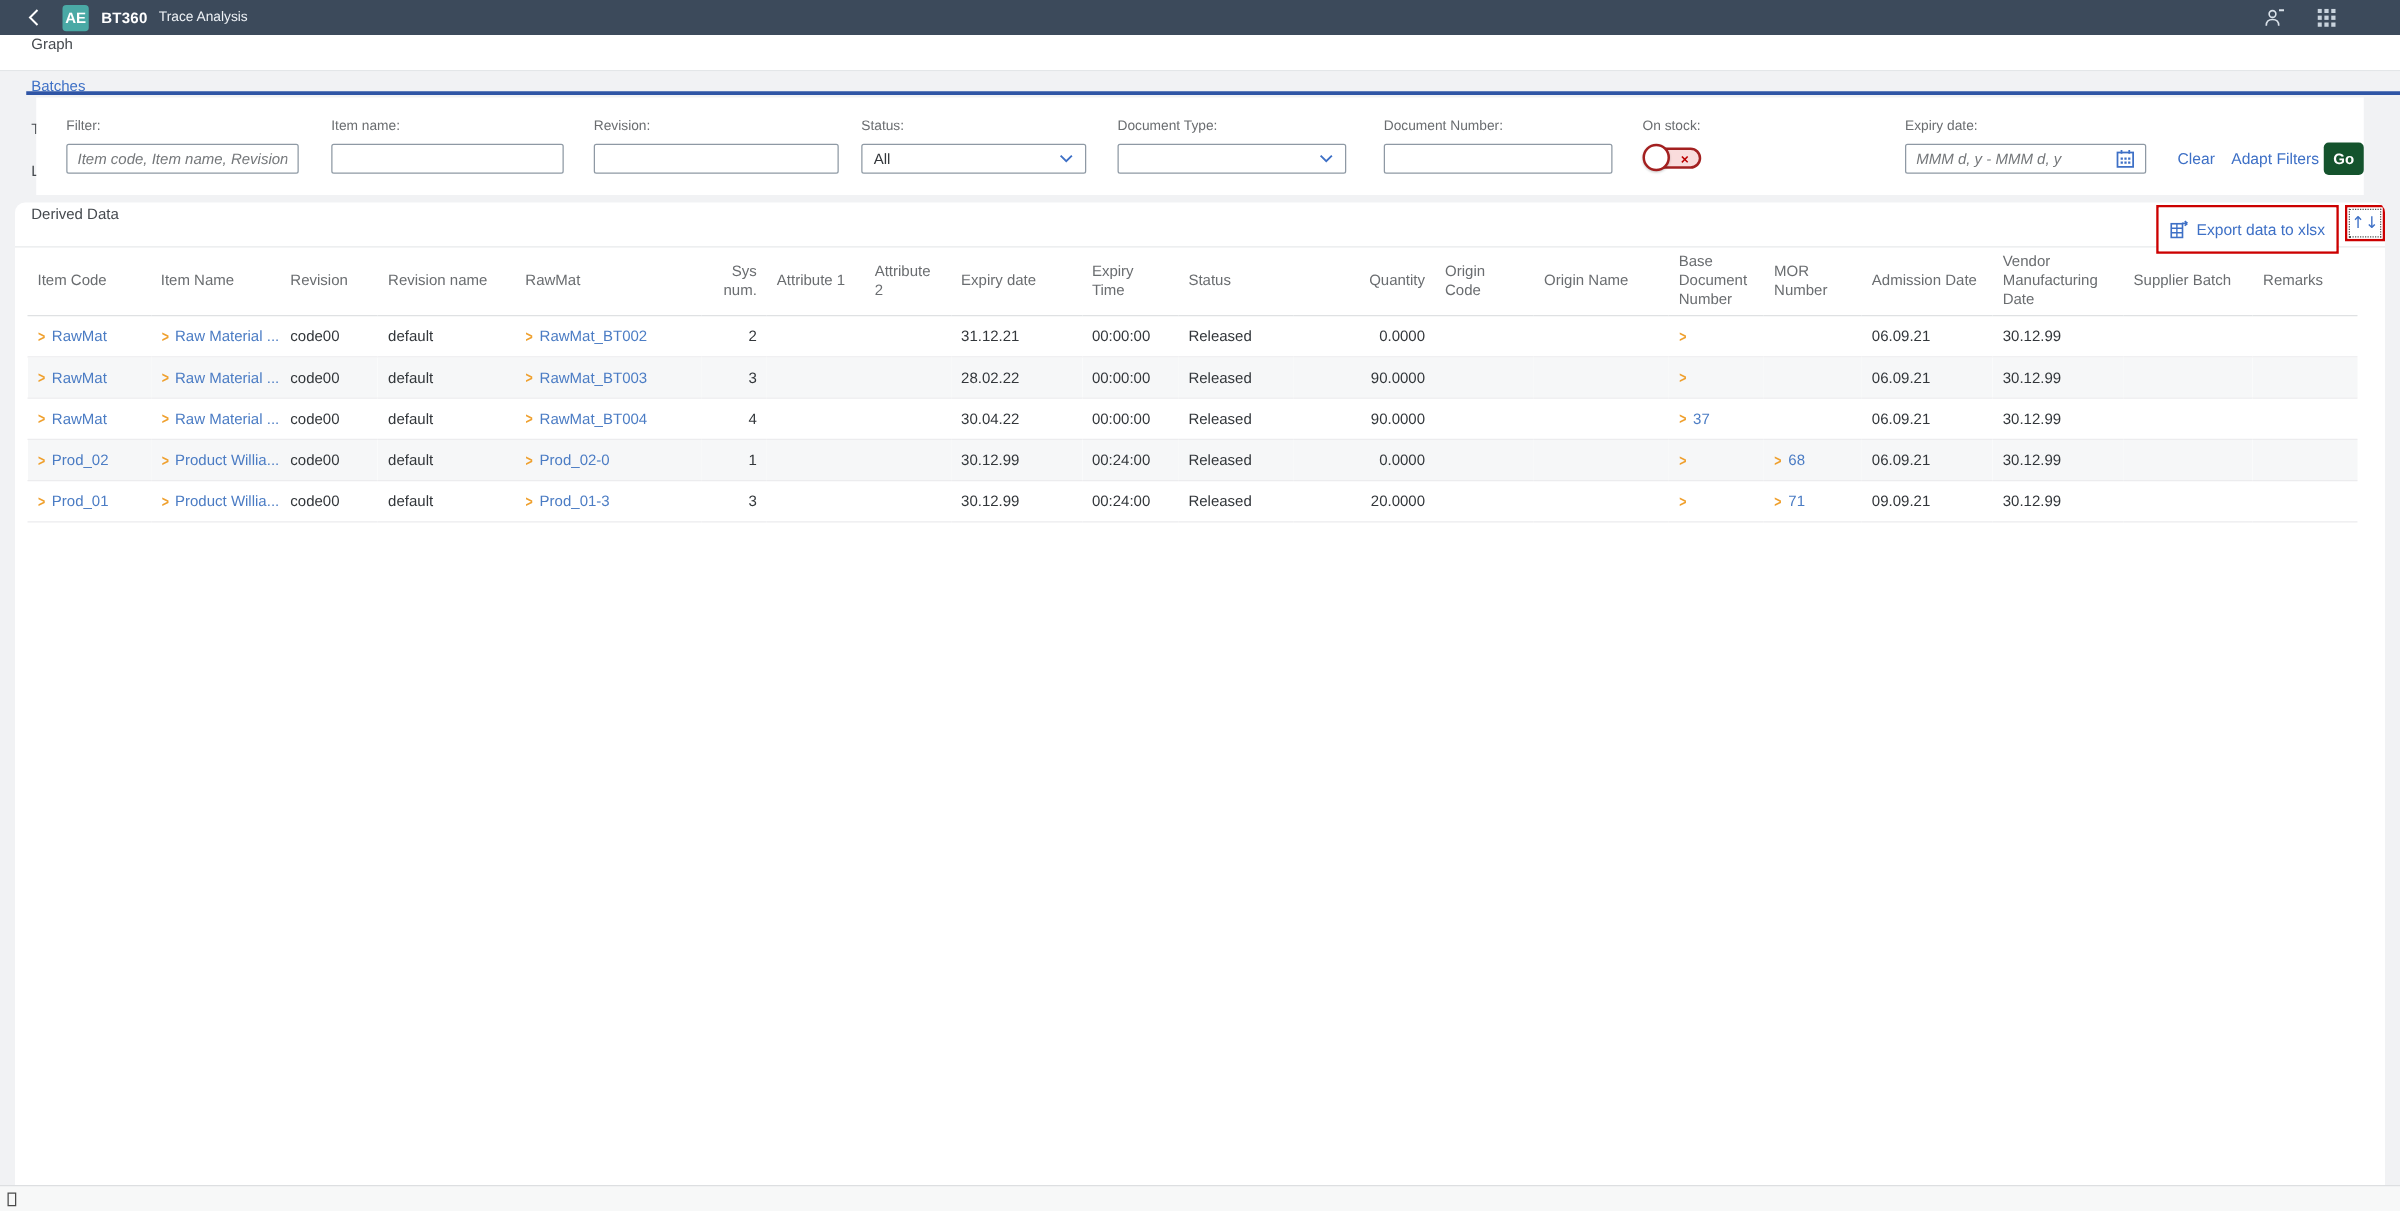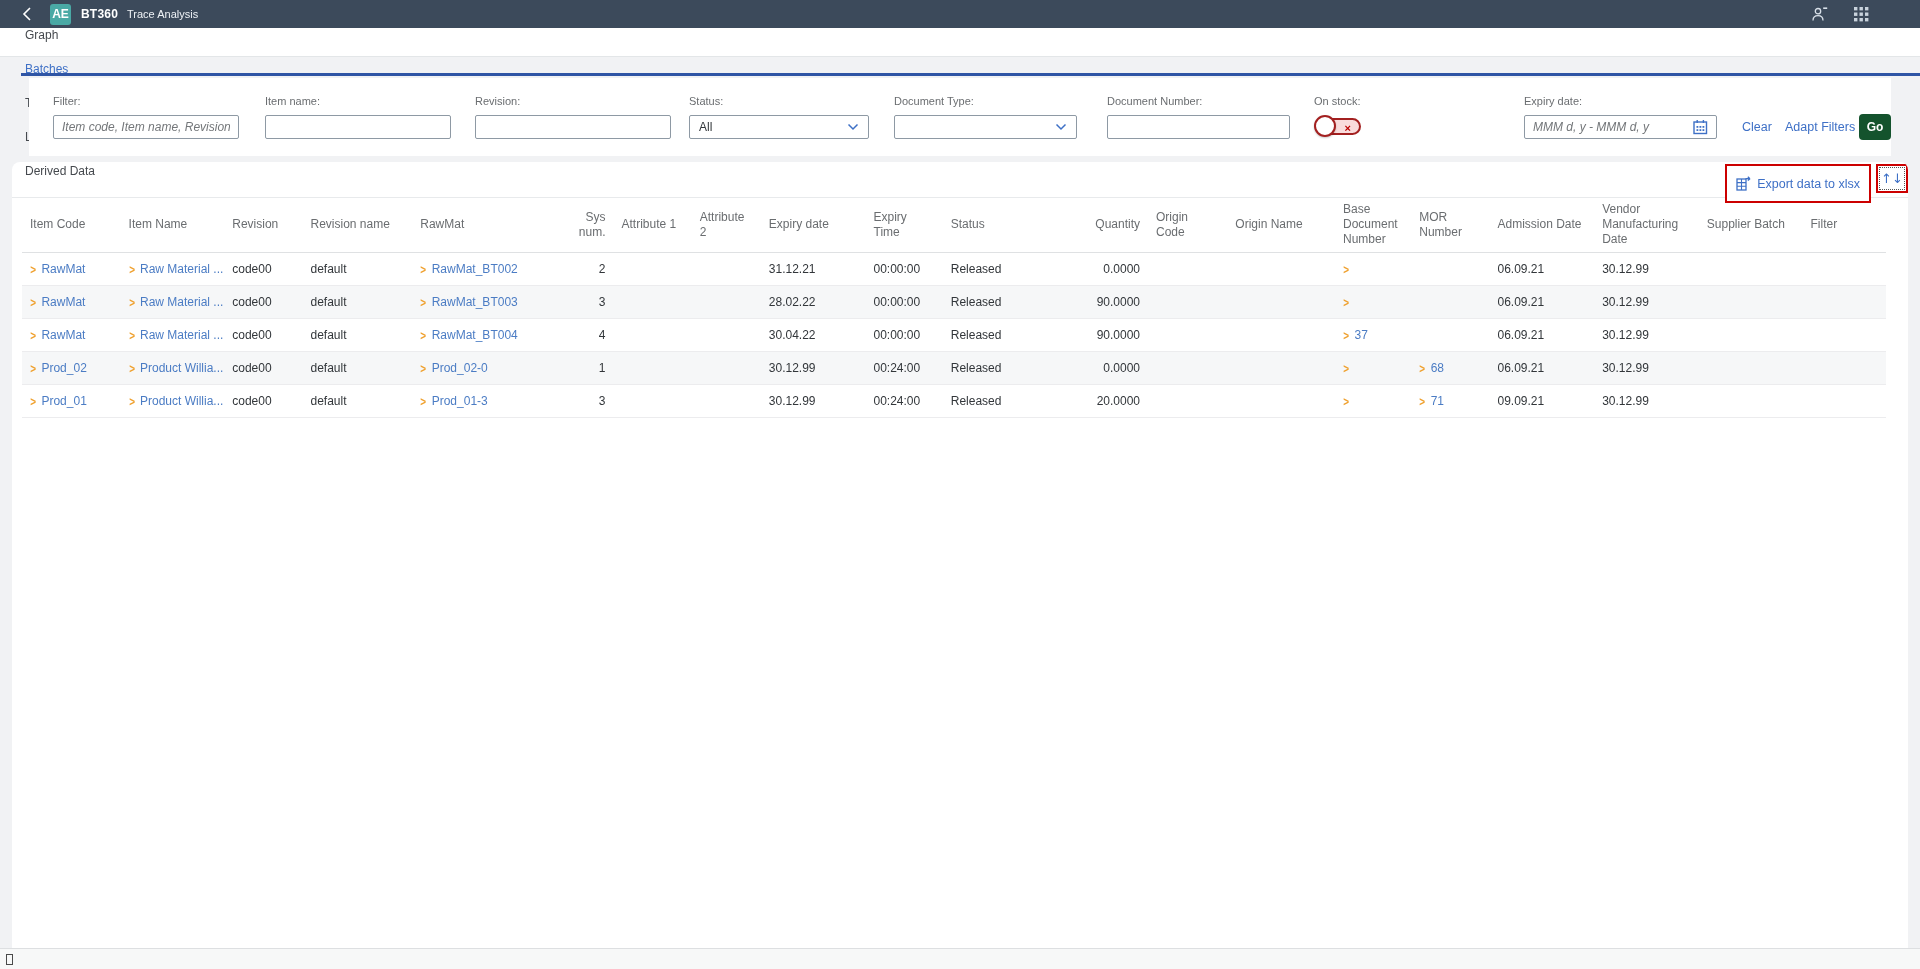--- a/index.html
+++ b/index.html
@@ -277,21 +277,21 @@
               <th>Expiry Time</th>
               <th>Status</th>
               <th class="num">Quantity</th>
               <th>Origin Code</th>
               <th>Origin Name</th>
               <th>Base Document Number</th>
               <th>MOR Number</th>
               <th>Admission Date</th>
               <th>Vendor Manufacturing Date</th>
               <th>Supplier Batch</th>
-              <th>Filter</th>
+              <th>Remarks</th>
             </tr>
           </thead>
         <tbody>
             <tr>
               <td><span class="chev">&gt;</span><a class="tlink" href="#">RawMat</a></td>
               <td><span class="chev">&gt;</span><a class="tlink" href="#">Raw Material ...</a></td>
               <td>code00</td>
               <td>default</td>
               <td><span class="chev">&gt;</span><a class="tlink" href="#">RawMat_BT002</a></td>
               <td class="num">2</td>

